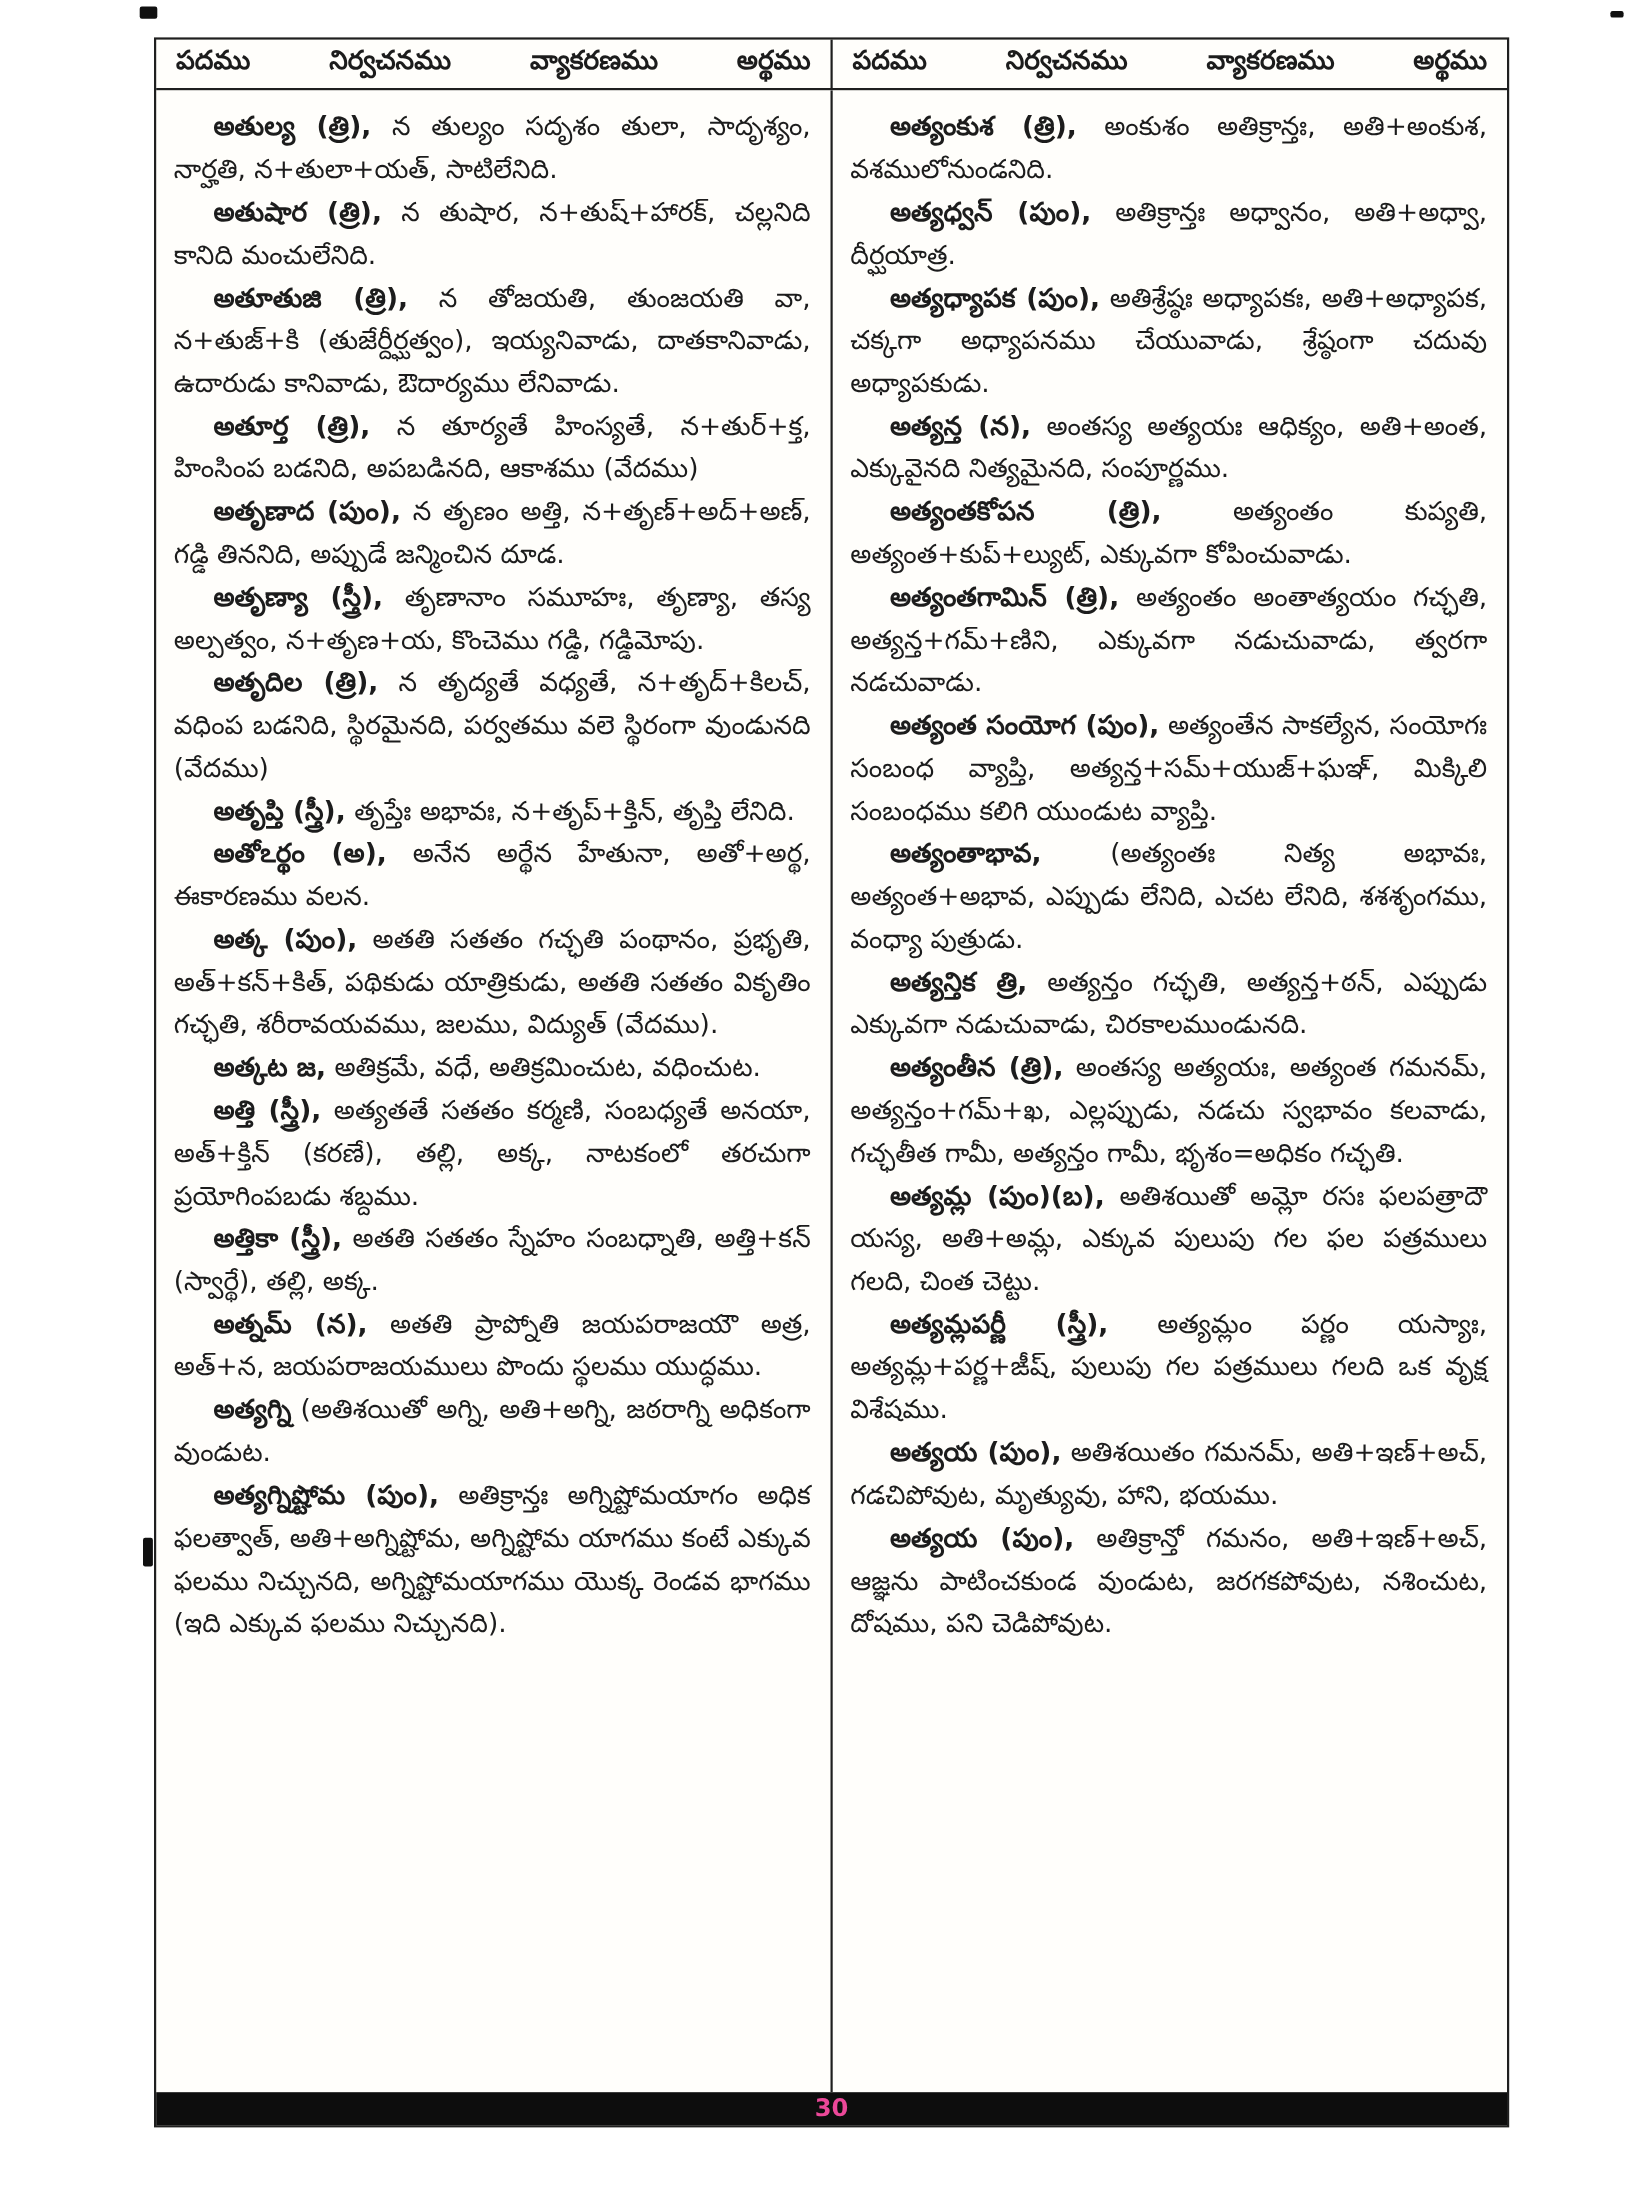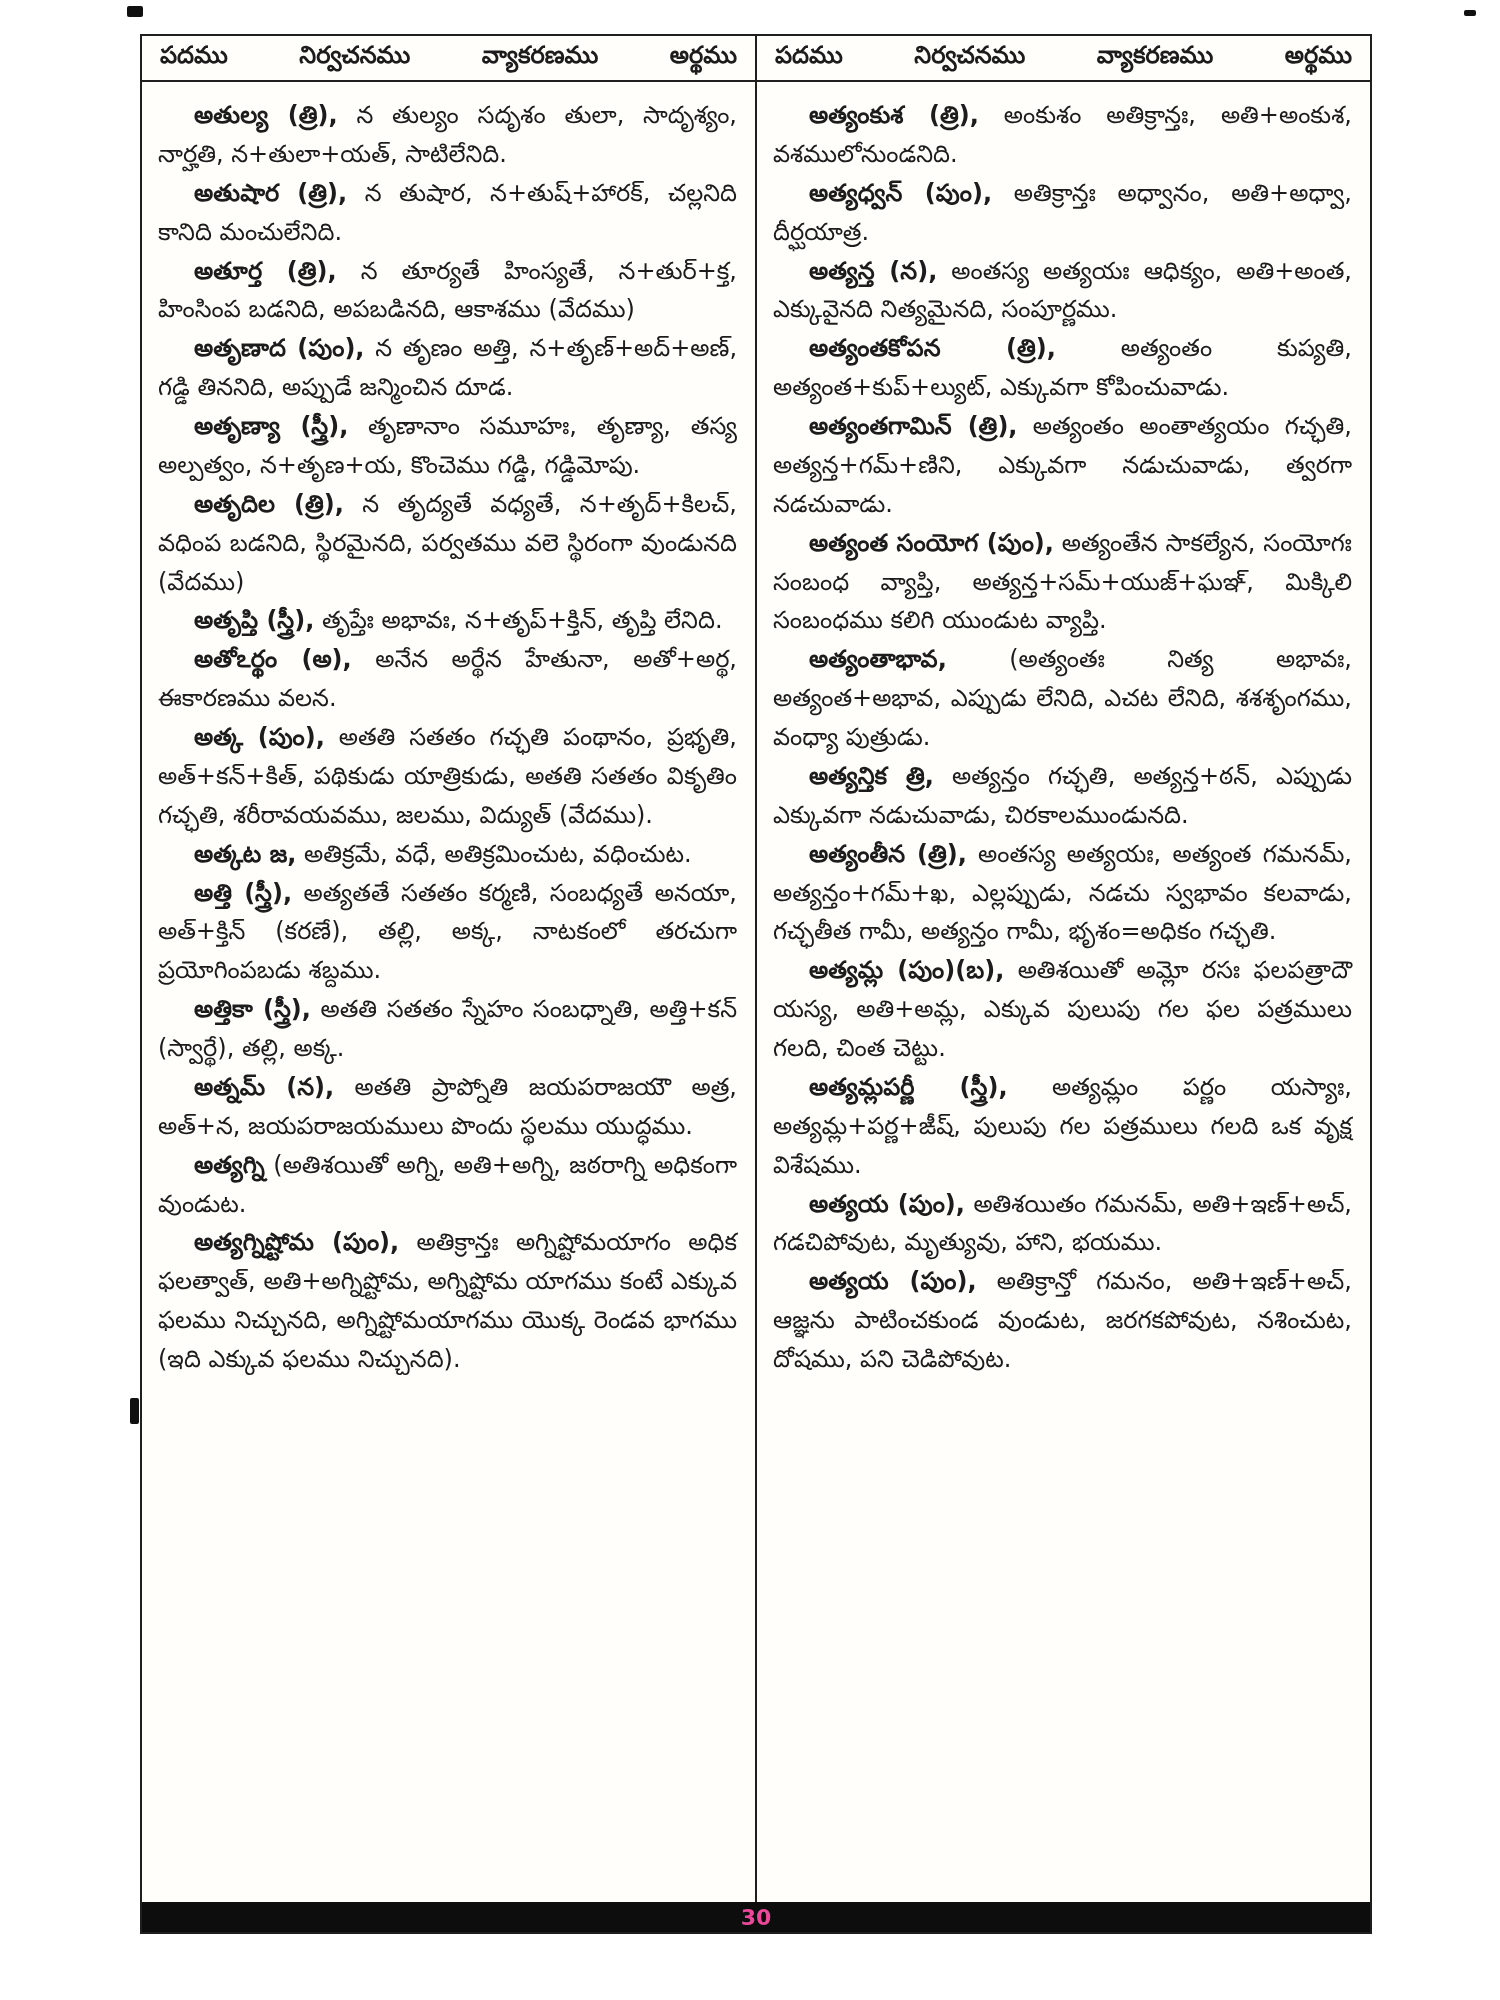--- a/index.html
+++ b/index.html
@@ -46,38 +46,40 @@
         <span>వ్యాకరణము</span>
         <span>అర్థము</span>
       </div>
     </div>
 
     <div class="cols">
 
       <div class="col left">
         <p class="entry"><b class="hw">అతుల్య (త్రి),</b> <span>న తుల్యం సదృశం తులా, సాదృశ్యం, నార్హతి, న+తులా+యత్, సాటిలేనిది.</span></p>
         <p class="entry"><b class="hw">అతుషార (త్రి),</b> <span>న తుషార, న+తుష్+హారక్, చల్లనిది కానిది మంచులేనిది.</span></p>
+        <p class="entry"><b class="hw">అతూతుజి (త్రి),</b> <span>న తోజయతి, తుంజయతి వా, న+తుజ్+కి (తుజేర్దీర్ఘత్వం), ఇయ్యనివాడు, దాతకానివాడు, ఉదారుడు కానివాడు, ఔదార్యము లేనివాడు.</span></p>
         <p class="entry"><b class="hw">అతూర్త (త్రి),</b> <span>న తూర్యతే హింస్యతే, న+తుర్+క్త, హింసింప బడనిది, అపబడినది, ఆకాశము (వేదము)</span></p>
         <p class="entry"><b class="hw">అతృణాద (పుం),</b> <span>న తృణం అత్తి, న+తృణ్+అద్+అణ్, గడ్డి తిననిది, అప్పుడే జన్మించిన దూడ.</span></p>
         <p class="entry"><b class="hw">అతృణ్యా (స్త్రీ),</b> <span>తృణానాం సమూహః, తృణ్యా, తస్య అల్పత్వం, న+తృణ+య, కొంచెము గడ్డి, గడ్డిమోపు.</span></p>
         <p class="entry"><b class="hw">అతృదిల (త్రి),</b> <span>న తృద్యతే వధ్యతే, న+తృద్+కిలచ్, వధింప బడనిది, స్థిరమైనది, పర్వతము వలె స్థిరంగా వుండునది (వేదము)</span></p>
         <p class="entry"><b class="hw">అతృప్తి (స్త్రీ),</b> <span>తృప్తేః అభావః, న+తృప్+క్తిన్, తృప్తి లేనిది.</span></p>
         <p class="entry"><b class="hw">అతోఽర్థం (అ),</b> <span>అనేన అర్థేన హేతునా, అతో+అర్థ, ఈకారణము వలన.</span></p>
         <p class="entry"><b class="hw">అత్క (పుం),</b> <span>అతతి సతతం గచ్ఛతి పంథానం, ప్రభృతి, అత్+కన్+కిత్, పథికుడు యాత్రికుడు, అతతి సతతం వికృతిం గచ్ఛతి, శరీరావయవము, జలము, విద్యుత్ (వేదము).</span></p>
         <p class="entry"><b class="hw">అత్కట జ,</b> <span>అతిక్రమే, వధే, అతిక్రమించుట, వధించుట.</span></p>
         <p class="entry"><b class="hw">అత్తి (స్త్రీ),</b> <span>అత్యతతే సతతం కర్మణి, సంబధ్యతే అనయా, అత్+క్తిన్ (కరణే), తల్లి, అక్క, నాటకంలో తరచుగా ప్రయోగింపబడు శబ్దము.</span></p>
         <p class="entry"><b class="hw">అత్తికా (స్త్రీ),</b> <span>అతతి సతతం స్నేహం సంబధ్నాతి, అత్తి+కన్ (స్వార్థే), తల్లి, అక్క.</span></p>
         <p class="entry"><b class="hw">అత్నమ్ (న),</b> <span>అతతి ప్రాప్నోతి జయపరాజయౌ అత్ర, అత్+న, జయపరాజయములు పొందు స్థలము యుద్ధము.</span></p>
         <p class="entry"><b class="hw">అత్యగ్ని</b> <span>(అతిశయితో అగ్ని, అతి+అగ్ని, జఠరాగ్ని అధికంగా వుండుట.</span></p>
         <p class="entry"><b class="hw">అత్యగ్నిష్టోమ (పుం),</b> <span>అతిక్రాన్తః అగ్నిష్టోమయాగం అధిక ఫలత్వాత్, అతి+అగ్నిష్టోమ, అగ్నిష్టోమ యాగము కంటే ఎక్కువ ఫలము నిచ్చునది, అగ్నిష్టోమయాగము యొక్క రెండవ భాగము (ఇది ఎక్కువ ఫలము నిచ్చునది).</span></p>
       </div>
 
       <div class="col right">
         <p class="entry"><b class="hw">అత్యంకుశ (త్రి),</b> <span>అంకుశం అతిక్రాన్తః, అతి+అంకుశ, వశములోనుండనిది.</span></p>
         <p class="entry"><b class="hw">అత్యధ్వన్ (పుం),</b> <span>అతిక్రాన్తః అధ్వానం, అతి+అధ్వా, దీర్ఘయాత్ర.</span></p>
+        <p class="entry"><b class="hw">అత్యధ్యాపక (పుం),</b> <span>అతిశ్రేష్ఠః అధ్యాపకః, అతి+అధ్యాపక, చక్కగా అధ్యాపనము చేయువాడు, శ్రేష్ఠంగా చదువు అధ్యాపకుడు.</span></p>
         <p class="entry"><b class="hw">అత్యన్త (న),</b> <span>అంతస్య అత్యయః ఆధిక్యం, అతి+అంత, ఎక్కువైనది నిత్యమైనది, సంపూర్ణము.</span></p>
         <p class="entry"><b class="hw">అత్యంతకోపన (త్రి),</b> <span>అత్యంతం కుప్యతి, అత్యంత+కుప్+ల్యుట్, ఎక్కువగా కోపించువాడు.</span></p>
         <p class="entry"><b class="hw">అత్యంతగామిన్ (త్రి),</b> <span>అత్యంతం అంతాత్యయం గచ్ఛతి, అత్యన్త+గమ్+ణిని, ఎక్కువగా నడుచువాడు, త్వరగా నడచువాడు.</span></p>
         <p class="entry"><b class="hw">అత్యంత సంయోగ (పుం),</b> <span>అత్యంతేన సాకల్యేన, సంయోగః సంబంధ వ్యాప్తి, అత్యన్త+సమ్+యుజ్+ఘఞ్, మిక్కిలి సంబంధము కలిగి యుండుట వ్యాప్తి.</span></p>
         <p class="entry"><b class="hw">అత్యంతాభావ,</b> <span>(అత్యంతః నిత్య అభావః, అత్యంత+అభావ, ఎప్పుడు లేనిది, ఎచట లేనిది, శశశృంగము, వంధ్యా పుత్రుడు.</span></p>
         <p class="entry"><b class="hw">అత్యన్తిక త్రి,</b> <span>అత్యన్తం గచ్ఛతి, అత్యన్త+ఠన్, ఎప్పుడు ఎక్కువగా నడుచువాడు, చిరకాలముండునది.</span></p>
         <p class="entry"><b class="hw">అత్యంతీన (త్రి),</b> <span>అంతస్య అత్యయః, అత్యంత గమనమ్, అత్యన్తం+గమ్+ఖ, ఎల్లప్పుడు, నడచు స్వభావం కలవాడు, గచ్ఛతీత గామీ, అత్యన్తం గామీ, భృశం=అధికం గచ్ఛతి.</span></p>
         <p class="entry"><b class="hw">అత్యమ్ల (పుం)(బ),</b> <span>అతిశయితో అమ్లో రసః ఫలపత్రాదౌ యస్య, అతి+అమ్ల, ఎక్కువ పులుపు గల ఫల పత్రములు గలది, చింత చెట్టు.</span></p>
         <p class="entry"><b class="hw">అత్యమ్లపర్ణీ (స్త్రీ),</b> <span>అత్యమ్లం పర్ణం యస్యాః, అత్యమ్ల+పర్ణ+ఙీష్, పులుపు గల పత్రములు గలది ఒక వృక్ష విశేషము.</span></p>
         <p class="entry"><b class="hw">అత్యయ (పుం),</b> <span>అతిశయితం గమనమ్, అతి+ఇణ్+అచ్, గడచిపోవుట, మృత్యువు, హాని, భయము.</span></p>

